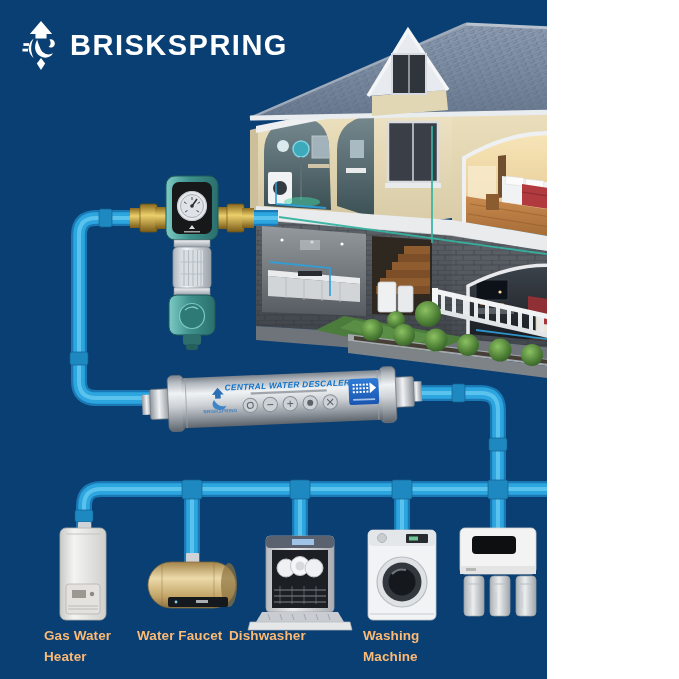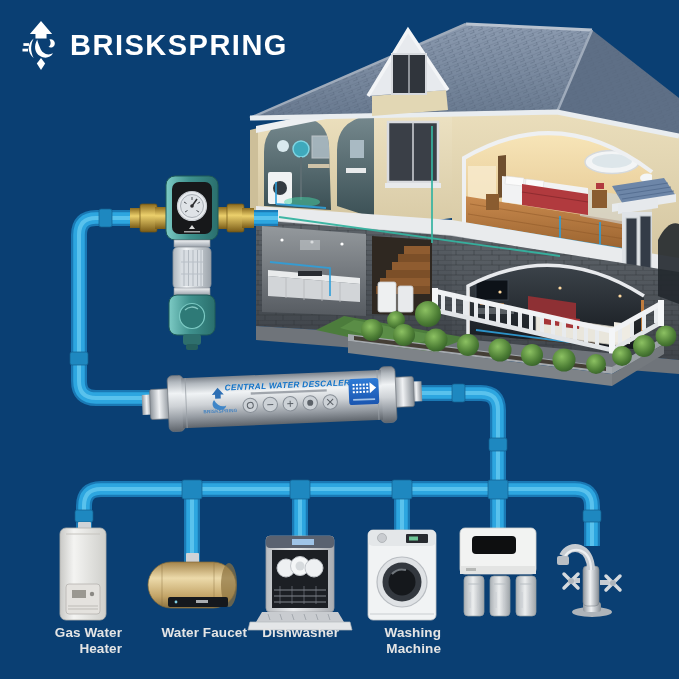--- a/index.html
+++ b/index.html
@@ -1,22 +1,22 @@
 <!DOCTYPE html>
 <html><head>
 <meta charset="utf-8">
 <style>
   html,body{margin:0;padding:0;}
   body{width:679px;height:679px;overflow:hidden;font-family:"Liberation Sans",sans-serif;}
-  .stage{position:relative;width:679px;height:679px;background:#0a3f73;overflow:hidden;}
+  .stage{position:relative;width:547px;height:679px;background:#0a3f73;overflow:hidden;}
   .scene{position:absolute;left:0;top:0;}
   .brand-header{position:absolute;left:20px;top:20px;display:flex;align-items:center;gap:8px;z-index:5;}
   .brand-text{color:#ffffff;font-weight:700;font-size:29px;letter-spacing:1.5px;line-height:1;}
-  .appliance-label{position:absolute;top:625px;color:#e5e5e5;font-weight:700;font-size:13.5px;
-    line-height:16px;text-align:right;letter-spacing:.1px;z-index:4;}
+  .appliance-label{position:absolute;top:625px;color:#fdba74;font-weight:700;font-size:13.5px;
+    line-height:21px;text-align:left;letter-spacing:.1px;z-index:4;}
   .lbl-gas{left:44px;width:78px;}
   .lbl-wh{left:137px;width:110px;}
   .lbl-dw{left:229px;width:110px;}
   .lbl-wm{left:363px;width:78px;}
   .lbl-wp{left:463px;width:70px;}
   .lbl-fs{left:552px;width:84px;}
   .pb{stroke:#1a79b5;stroke-width:16;fill:none;}
   .pm{stroke:#2da6e0;stroke-width:11.5;fill:none;}
   .ph{stroke:#62c7ef;stroke-width:4;fill:none;opacity:.85;}
   .coupling{fill:#1e88c0;stroke:#145f8c;stroke-width:.7;}

